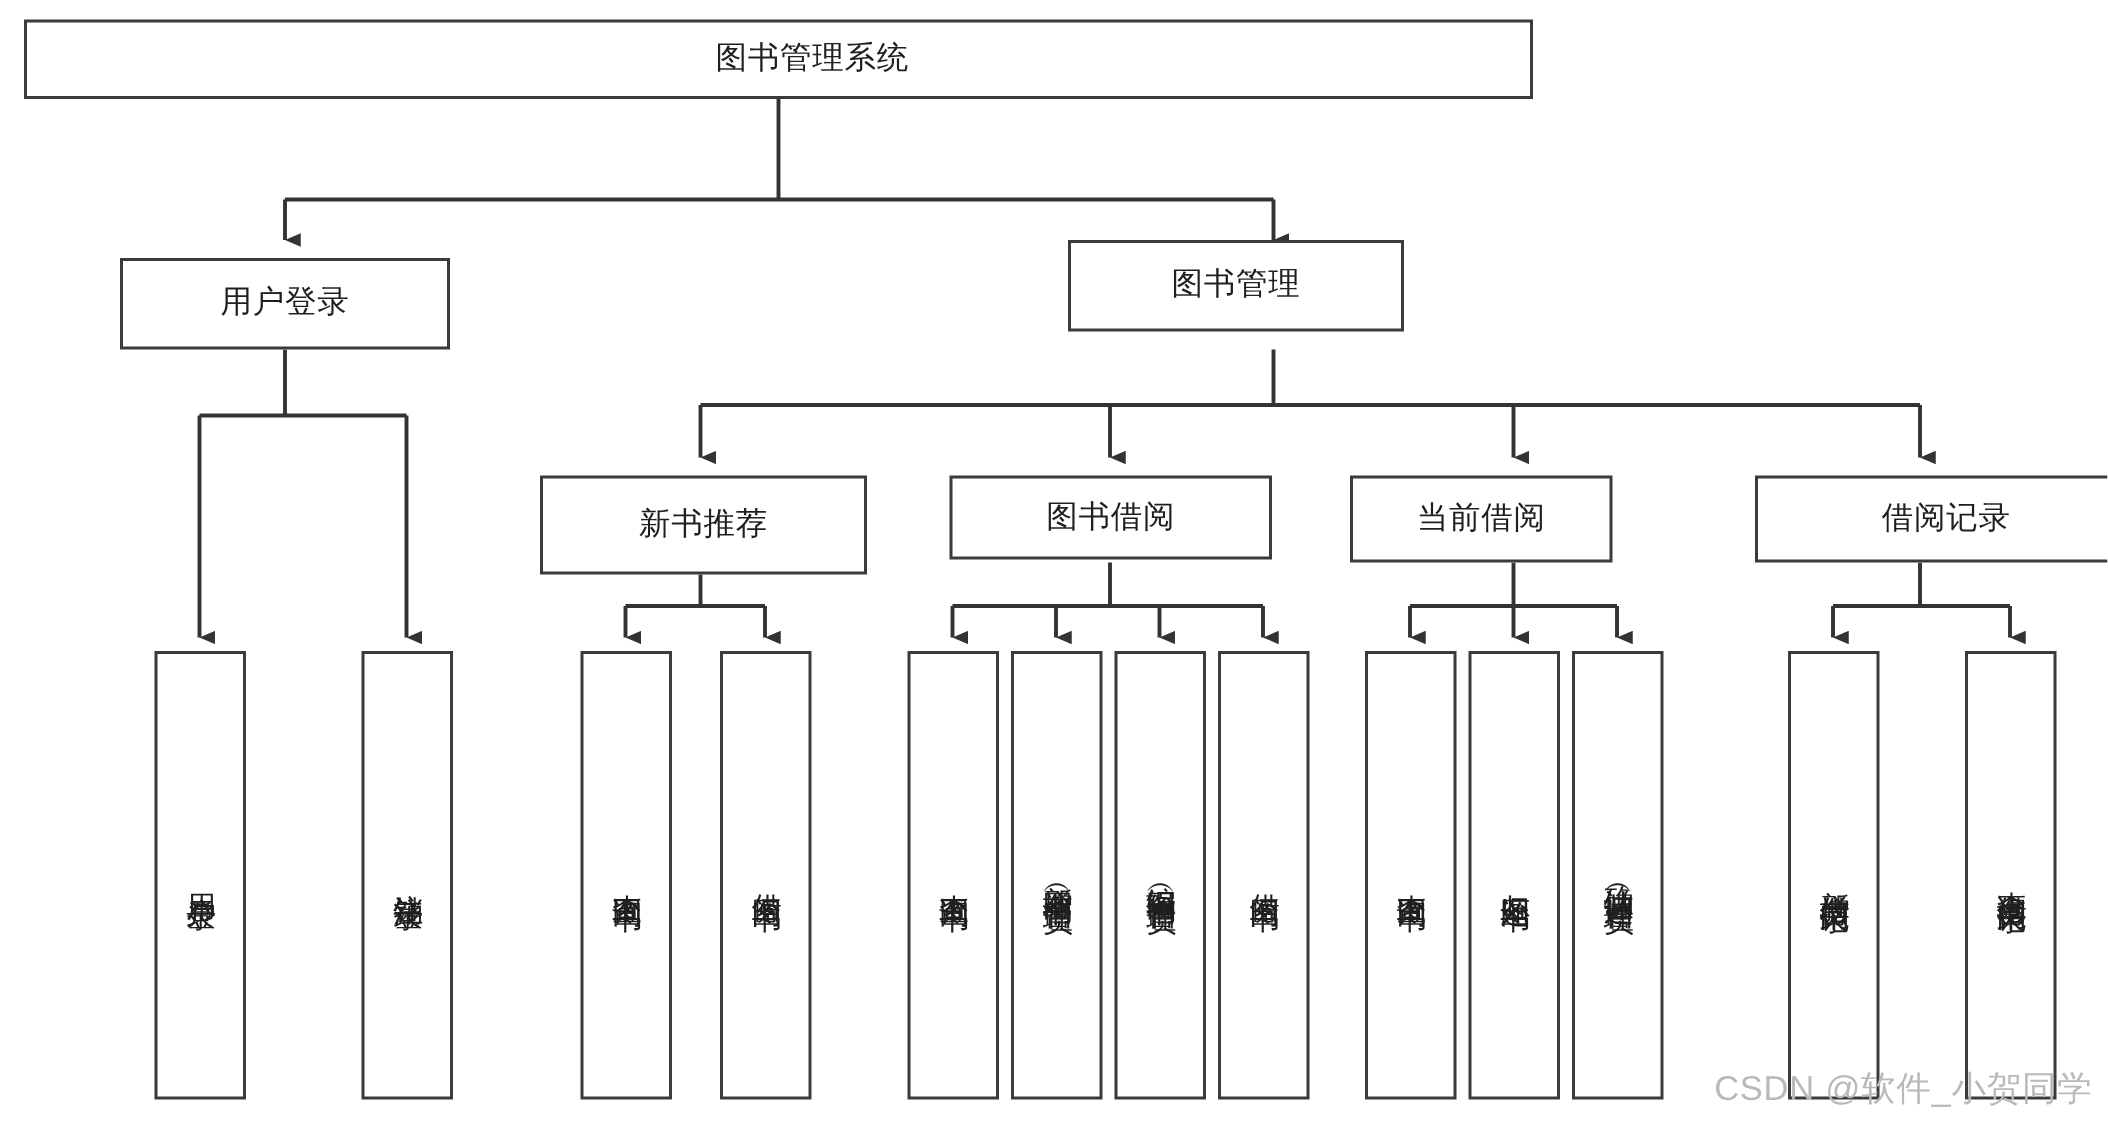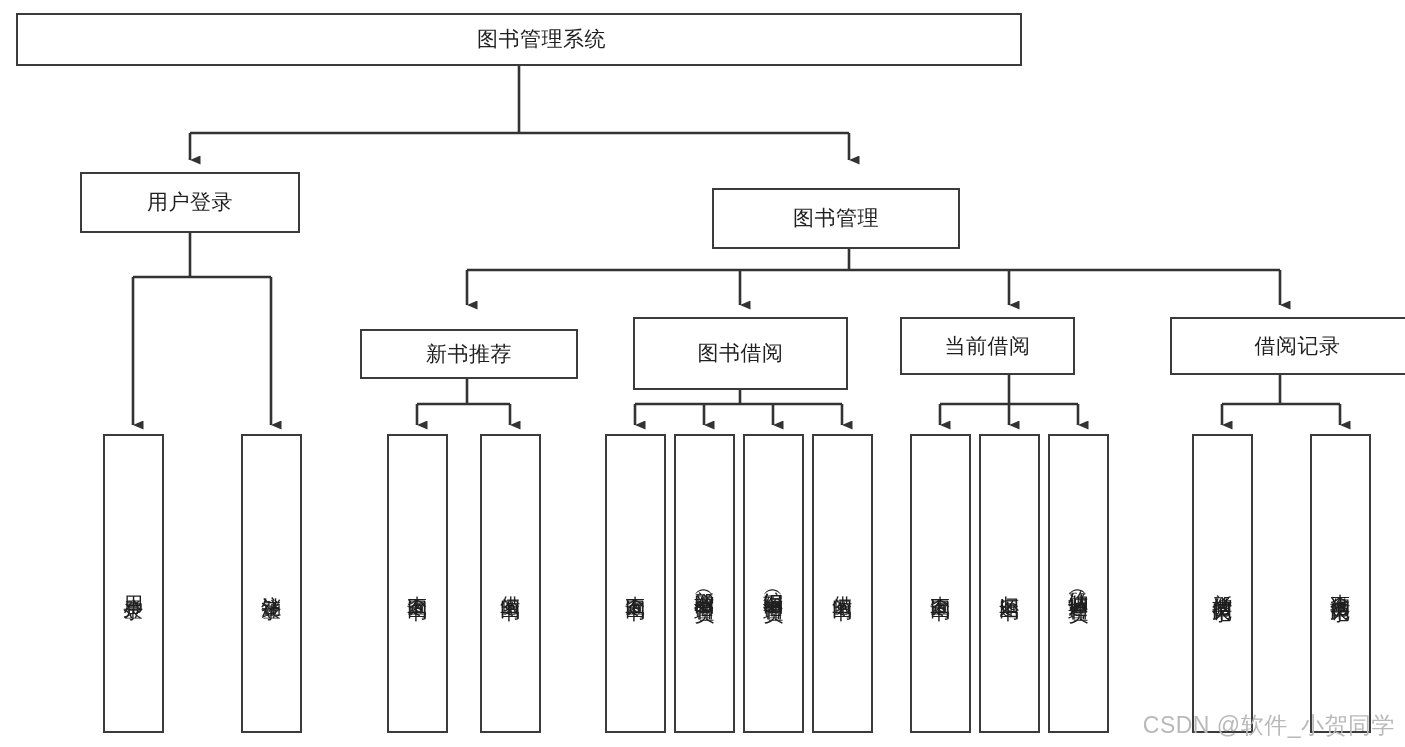--- a/index.html
+++ b/index.html
@@ -131,29 +131,29 @@
   </svg>
 
   <div class="node-box" style="left:16px; top:13px; width:1006px; height:53px;padding-left:45px;">
     <span class="node-label">图书管理系统</span>
   </div>
 
   <div class="node-box" style="left:80px; top:172px; width:220px; height:61px;">
     <span class="node-label">用户登录</span>
   </div>
 
-  <div class="node-box" style="left:712px; top:188px; width:248px; height:61px;">
+  <div class="node-box" style="left:712px; top:160px; width:224px; height:61px;">
     <span class="node-label">图书管理</span>
   </div>
 
-  <div class="node-box" style="left:360px; top:329px; width:218px; height:50px;">
+  <div class="node-box" style="left:360px; top:317px; width:218px; height:66px;">
     <span class="node-label">新书推荐</span>
   </div>
 
-  <div class="node-box" style="left:633px; top:317px; width:215px; height:73px;">
+  <div class="node-box" style="left:633px; top:317px; width:215px; height:56px;">
     <span class="node-label">图书借阅</span>
   </div>
 
   <div class="node-box" style="left:900px; top:317px; width:175px; height:58px;">
     <span class="node-label">当前借阅</span>
   </div>
 
   <div class="node-box" style="left:1170px; top:317px; width:239px; height:58px;padding-left:16px;">
     <span class="node-label">借阅记录</span>
   </div>

